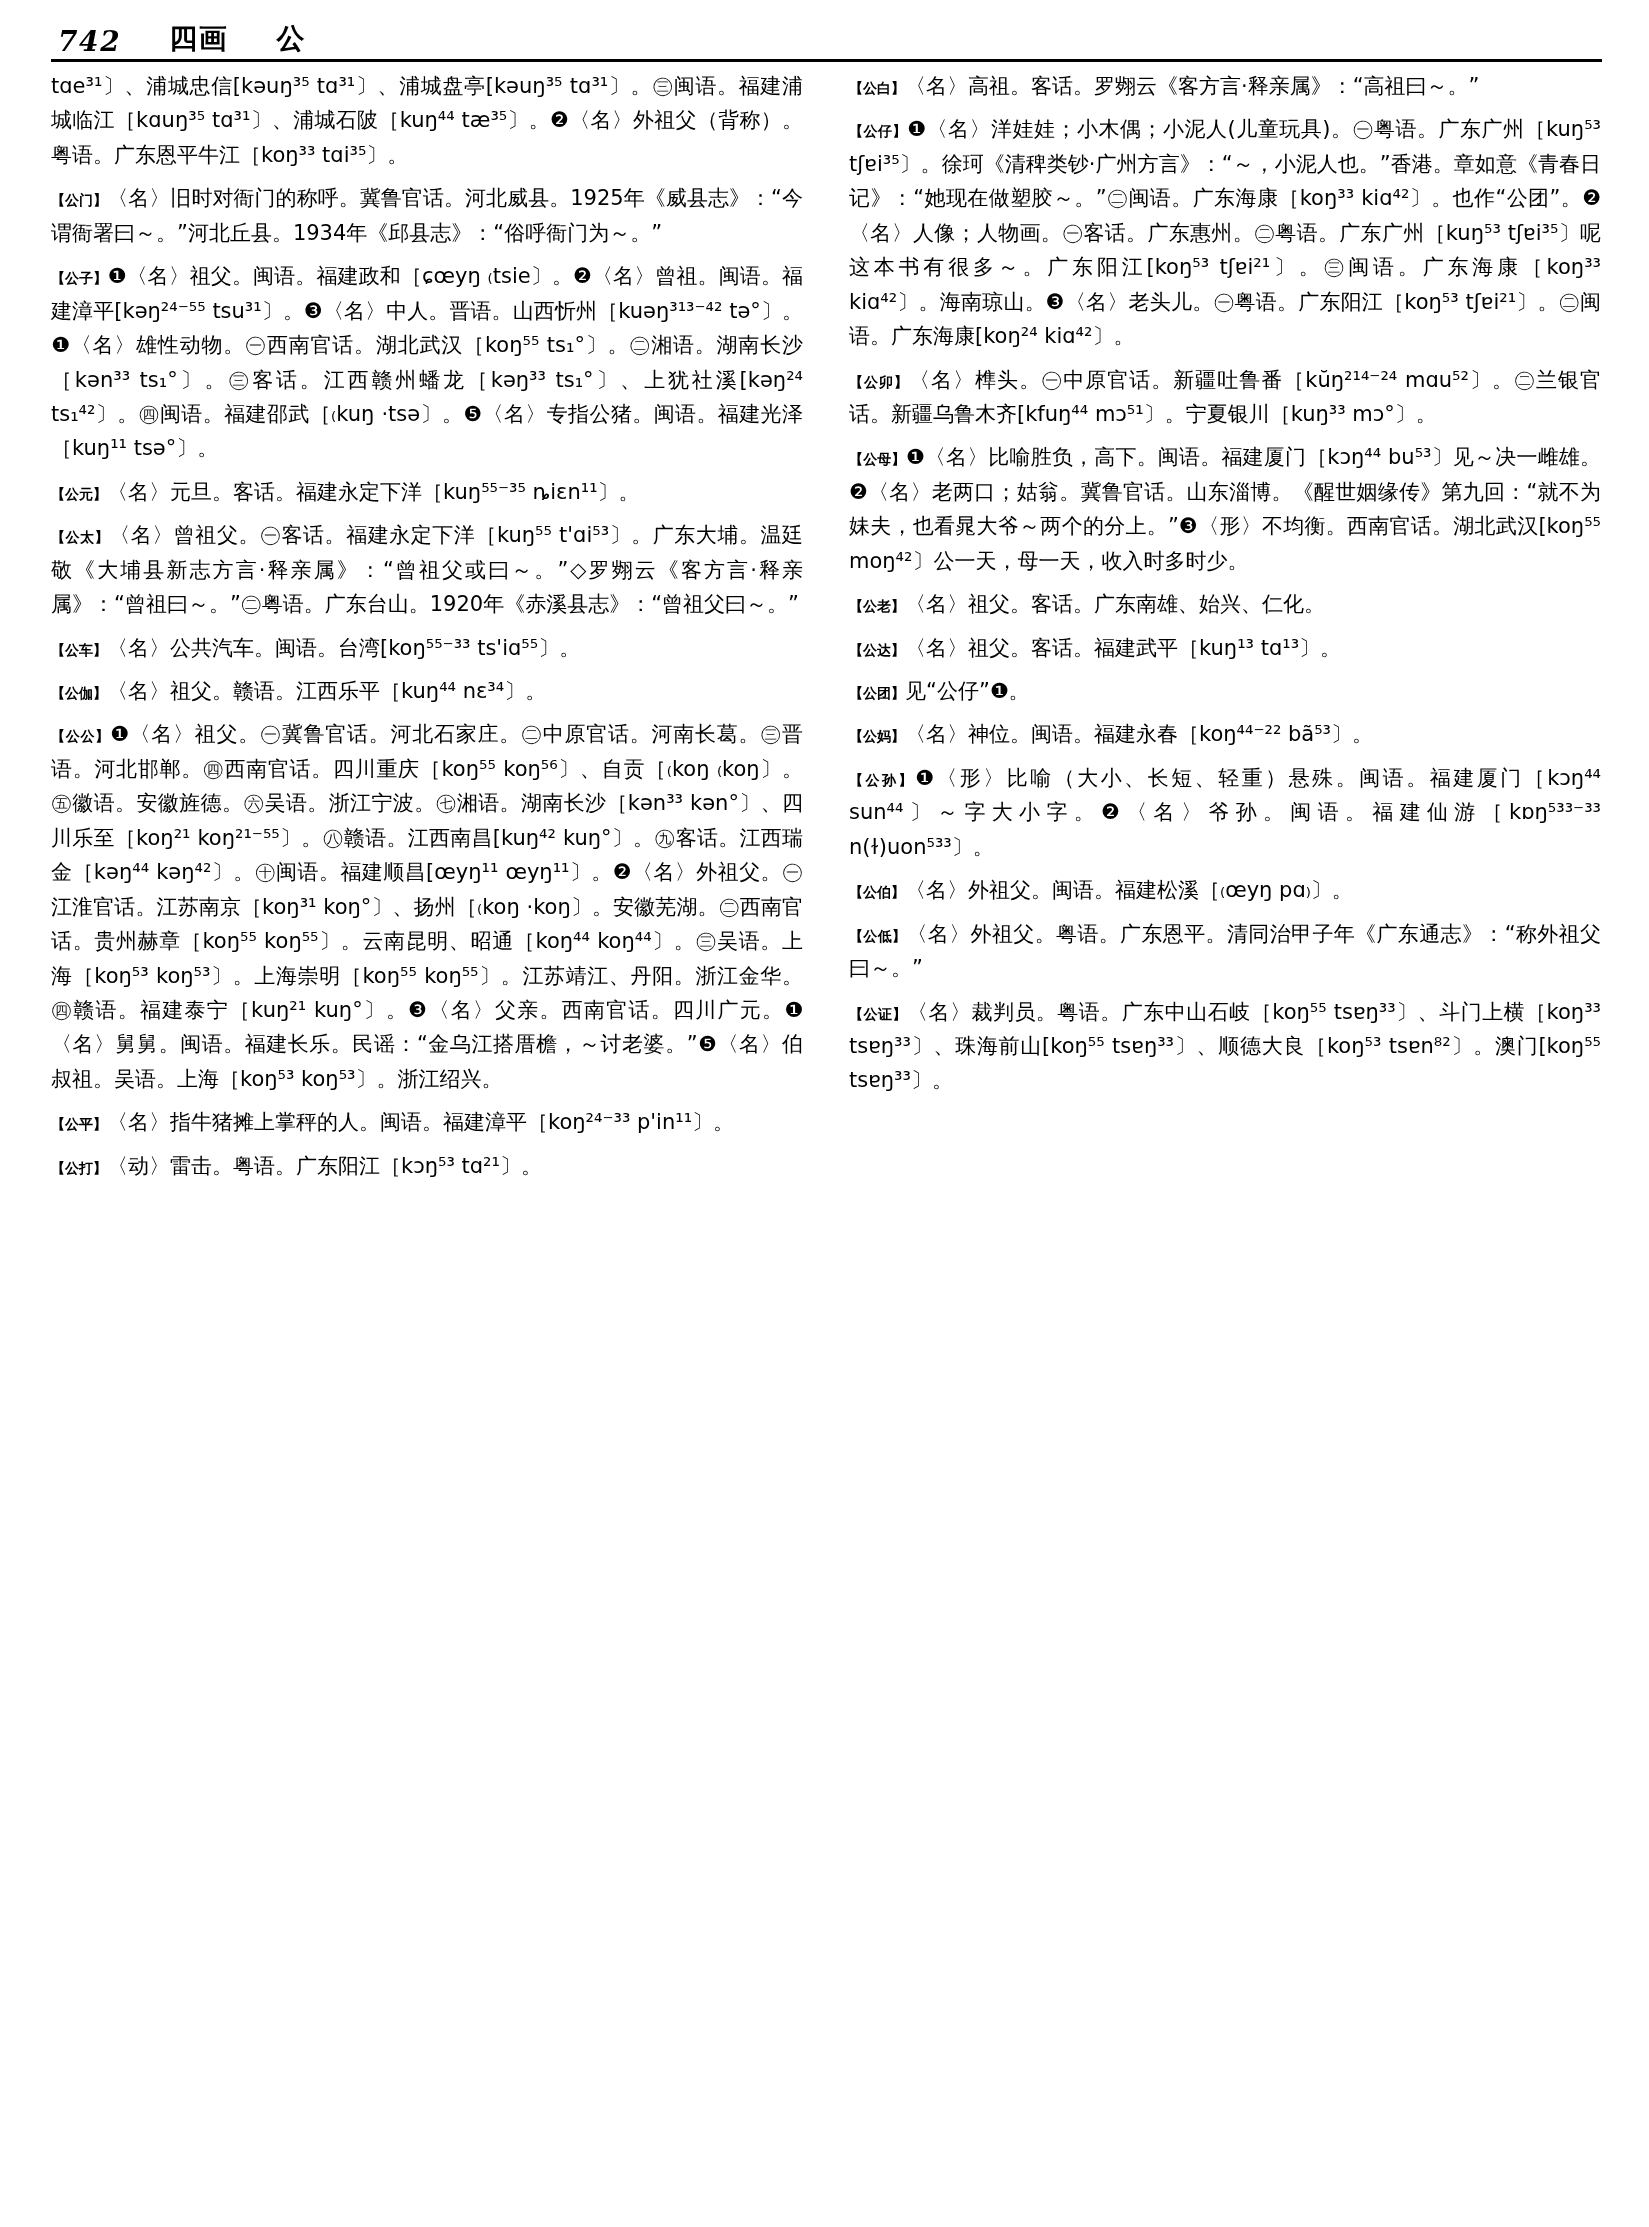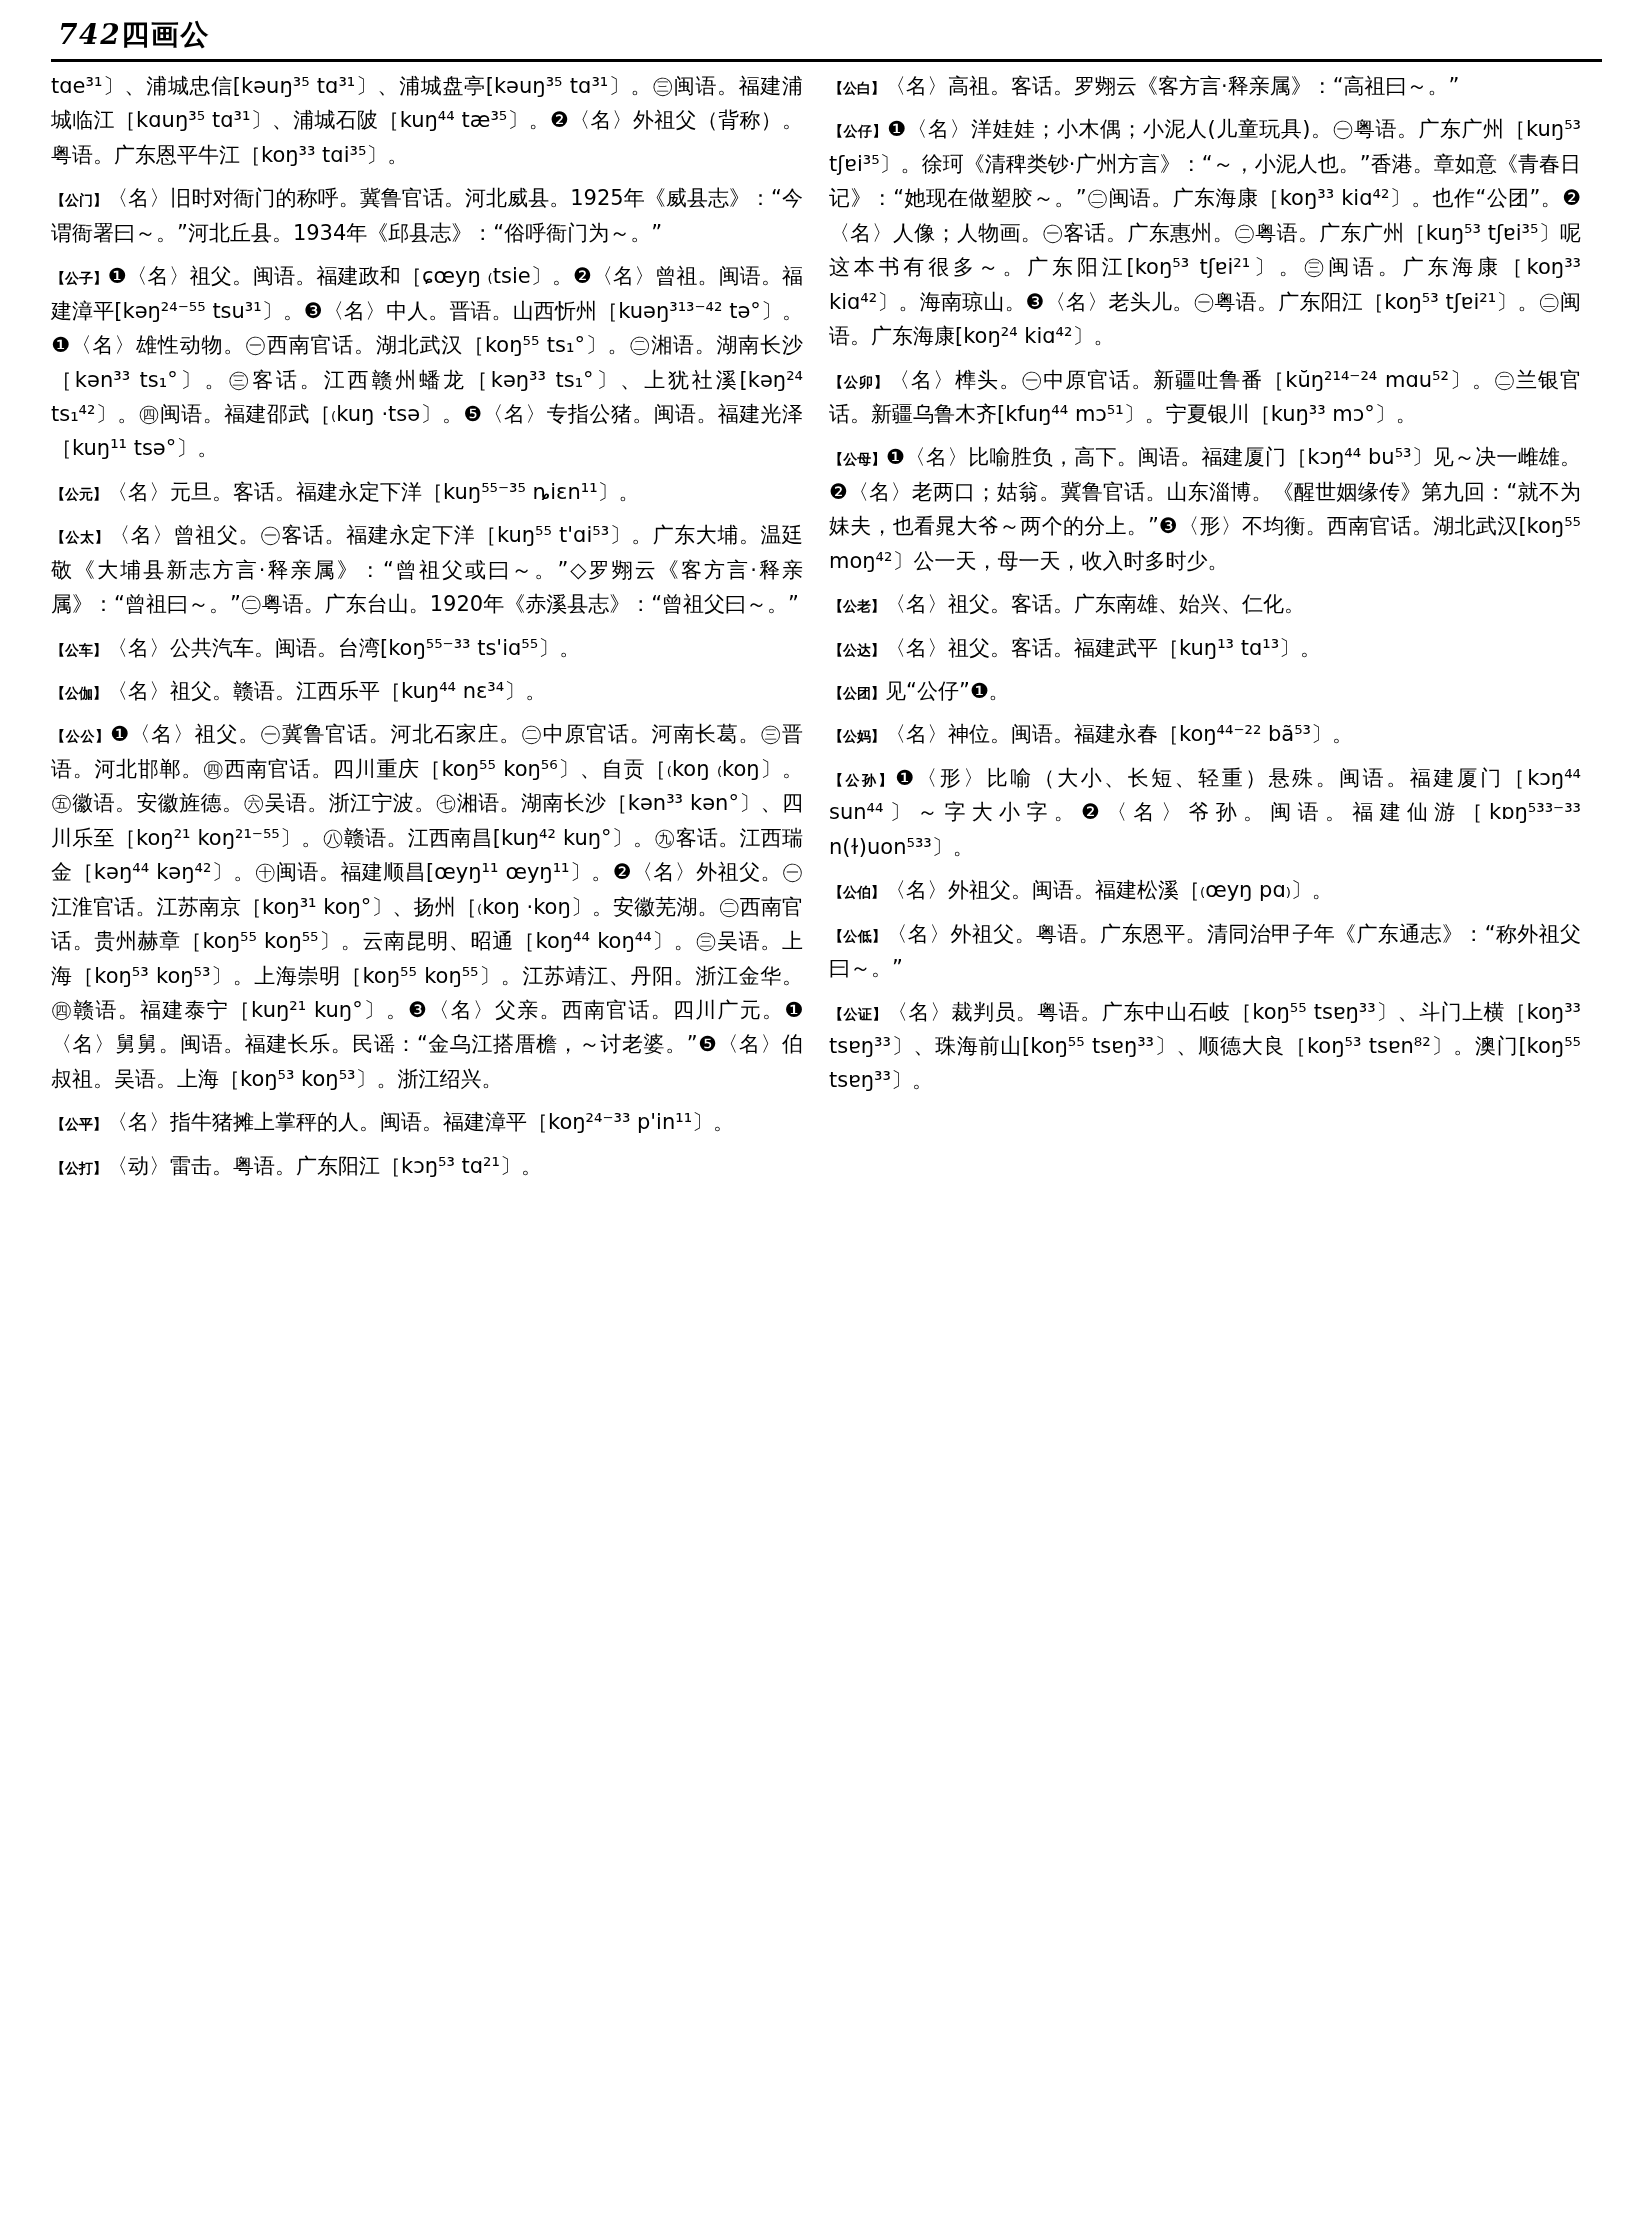--- a/index.html
+++ b/index.html
@@ -16,36 +16,37 @@
     padding:0;
   }
   .header{
     position:absolute;
     top:11.5px;left:58px;width:1543px;
     height:46px;
     font-size:28px;
     font-weight:bold;
     letter-spacing:1.6px;
     display:flex;
-    align-items:center;
+    align-items:flex-end;
+    gap:48px;
   }
   .header .pageno{font-style:italic;font-family:"DejaVu Serif","Liberation Serif",serif;}
   .header .hdr-a{font-weight:bold;}
   .header .hdr-b{font-weight:bold;}
   .rule{
     position:absolute;
     left:51px;top:59px;width:1551px;height:2.5px;
     background:#000;
   }
   .columns{
     position:absolute;
     top:69px;left:51px;
     width:1551px;height:2145px;
     display:flex;
-    gap:26px;
+    gap:46px;
   }
   .col{
     width:752px;
     font-size:21px;
     line-height:1.64;
   }
   .entry{
     margin-bottom:9px;
     text-align:justify;
     text-justify:inter-character;

